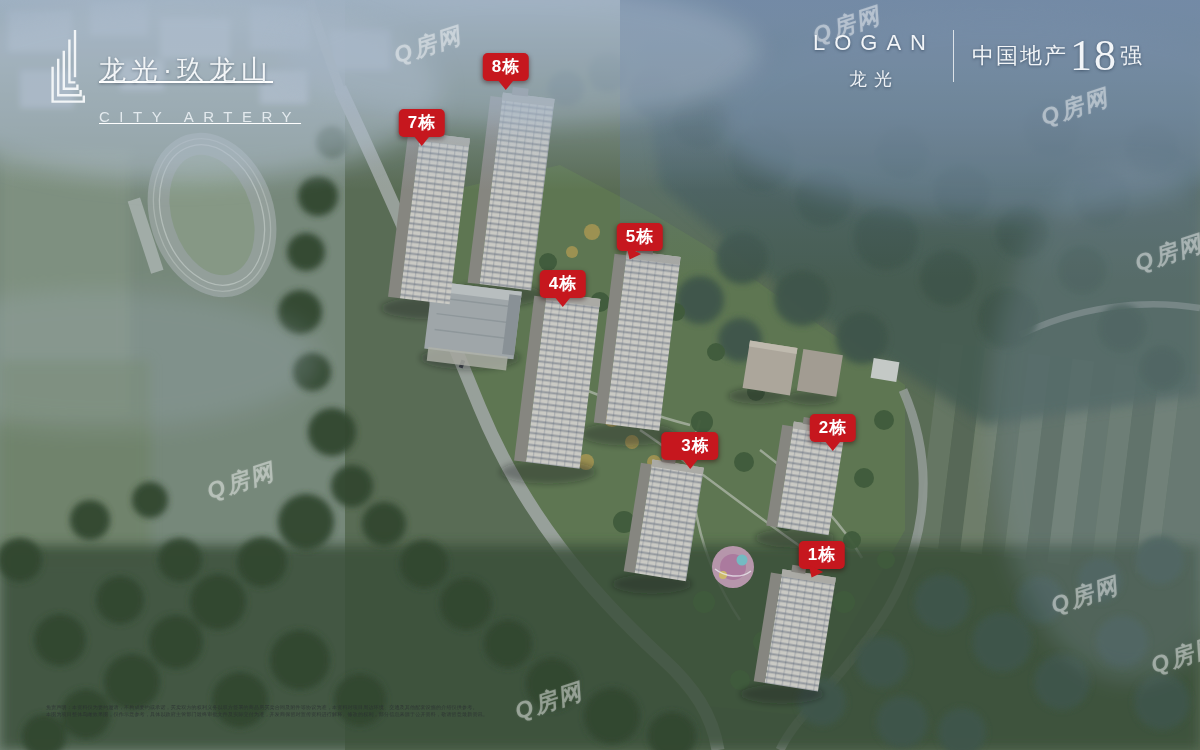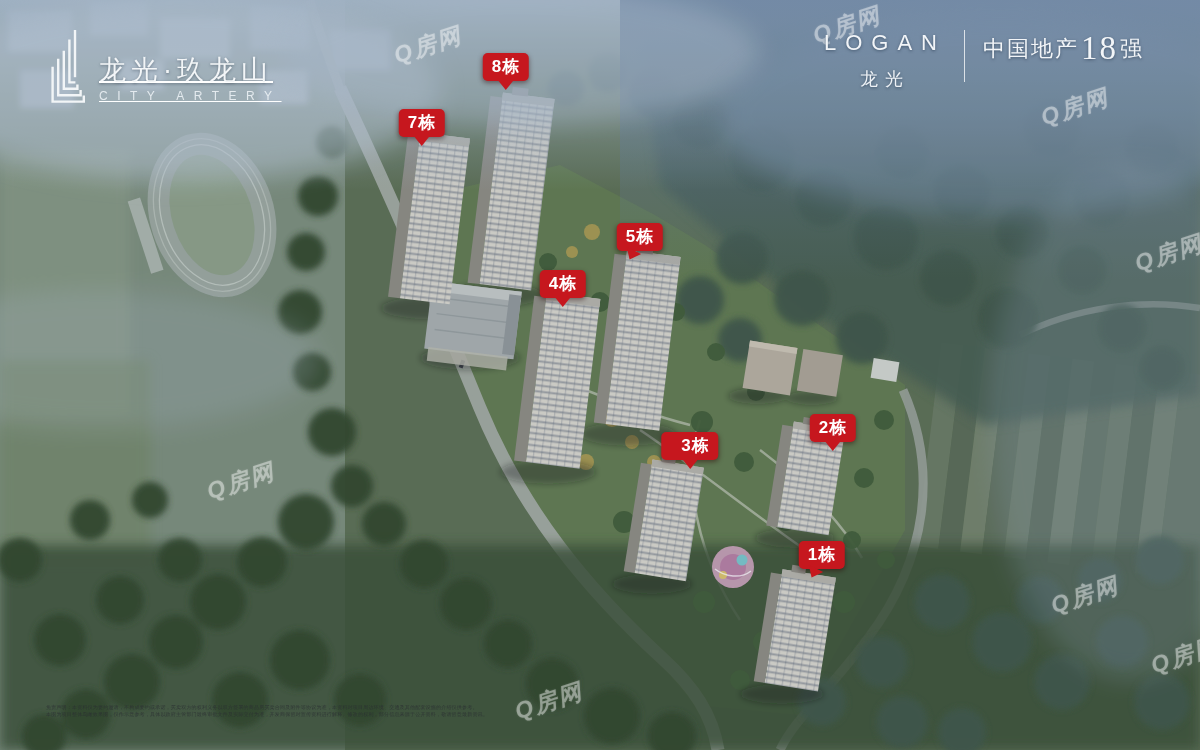--- a/index.html
+++ b/index.html
@@ -15,30 +15,30 @@
     position:absolute;font-style:italic;font-weight:bold;font-size:23px;letter-spacing:2px;
     color:rgba(255,255,255,0.38);transform:rotate(-18deg);white-space:nowrap;
     text-shadow:0 0 2px rgba(255,255,255,0.18);pointer-events:none;
   }
 
   
   .brand{position:absolute;left:47px;top:26px;display:flex;align-items:flex-start;color:#fff;}
   .brand-icon{width:40px;height:84px;}
   .brand-text{margin-left:12px;padding-top:26px;text-decoration:underline;}
   .brand-cn{font-size:27px;letter-spacing:5px;font-weight:500;color:#f2f5f7;text-shadow:0 1px 3px rgba(30,45,60,.45);}
-  .brand-en{margin-top:1px;font-size:12px;letter-spacing:9.5px;color:rgba(240,245,248,.85);}
+  .brand-en{margin-top:20px;font-size:15px;letter-spacing:9.5px;color:rgba(240,245,248,.85);}
 
   
   .dev{position:absolute;right:56px;top:30px;display:flex;align-items:flex-start;color:#fff;text-shadow:0 1px 3px rgba(20,35,55,.5);}
   .dev-left{text-align:center;margin-right:18px;}
   .dev-en{font-size:22px;letter-spacing:9px;font-weight:500;color:#f2f5f8;}
   .dev-cn{font-size:18px;letter-spacing:7px;margin-top:11px;color:#eef2f6;}
   .dev-divider{width:1px;height:52px;background:rgba(255,255,255,.75);margin-right:18px;}
   .dev-right{font-size:22px;letter-spacing:2px;color:#f2f5f8;display:flex;align-items:center;}
-  .dev-right .big{font-family:"Liberation Serif",serif;font-size:33px;font-weight:500;margin:0 2px;}
+  .dev-right .big{font-family:"Liberation Serif",serif;font-size:44px;font-weight:500;margin:0 2px;}
 
   
   .bldg-label{
     position:absolute;transform:translate(-50%,-50%);
     background:var(--label-bg,#c6171e);color:var(--label-text,#fff);
     font-size:17px;font-weight:bold;letter-spacing:1px;
     padding:2px 9px 3px;border-radius:5px;
     box-shadow:0 2px 5px rgba(40,0,0,.45);white-space:nowrap;z-index:5;
   }
   .bldg-label .ptr{

